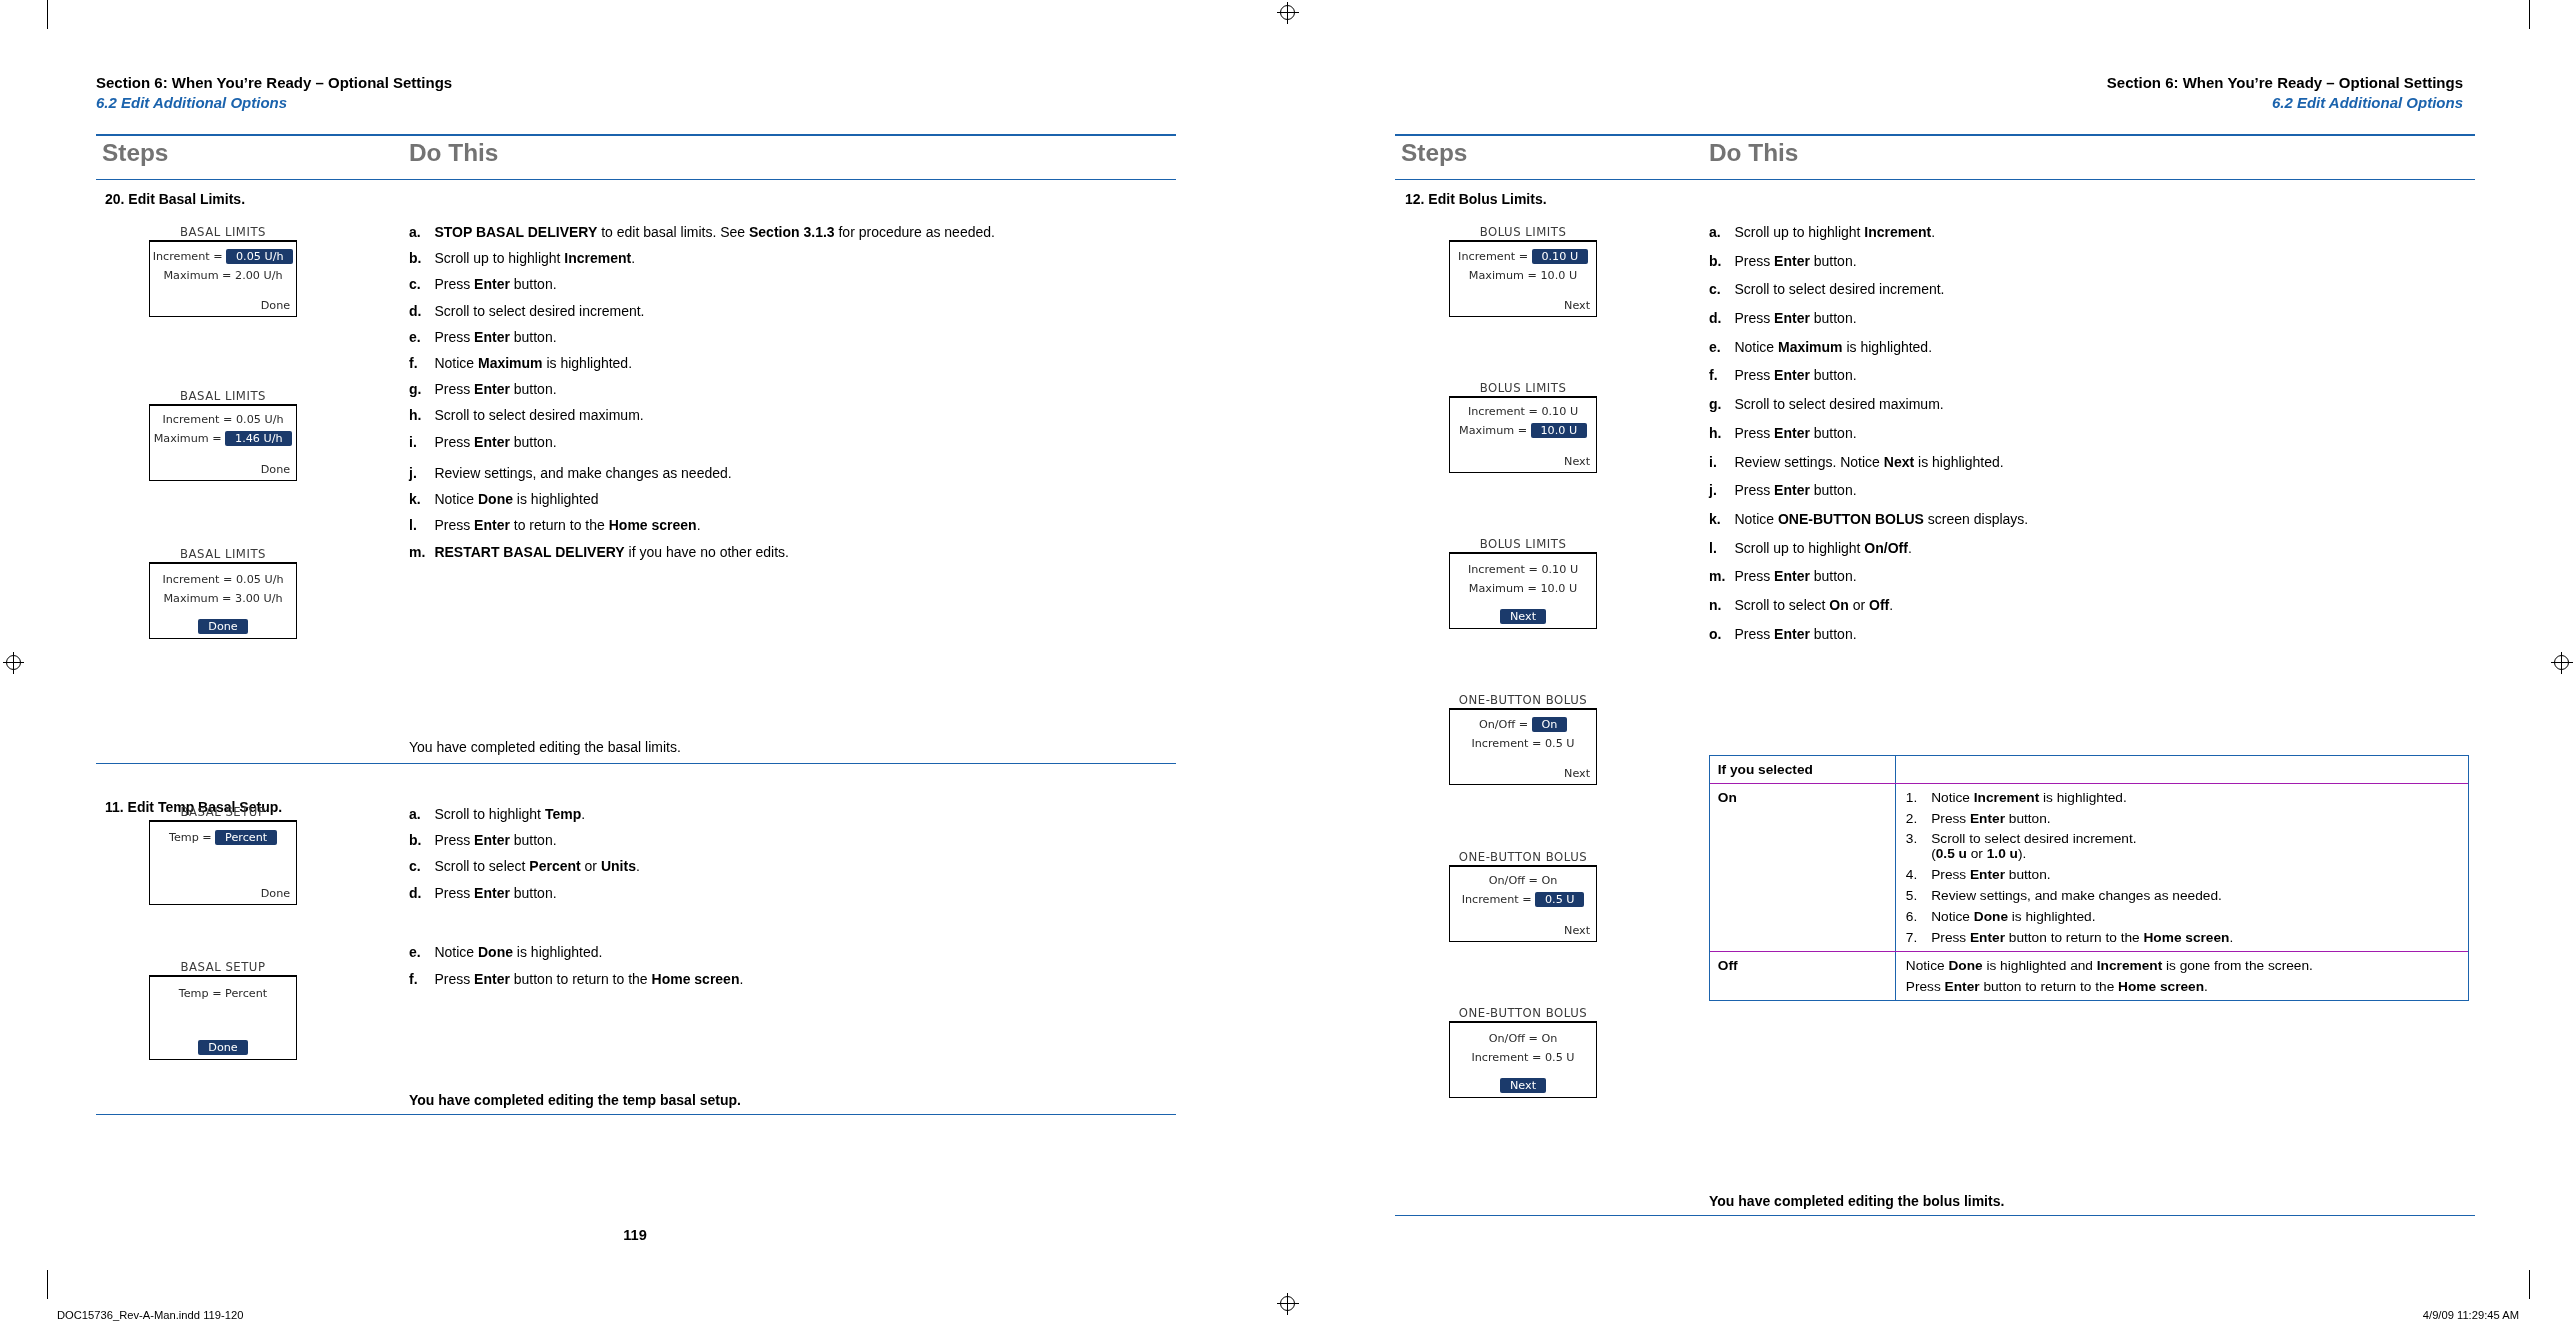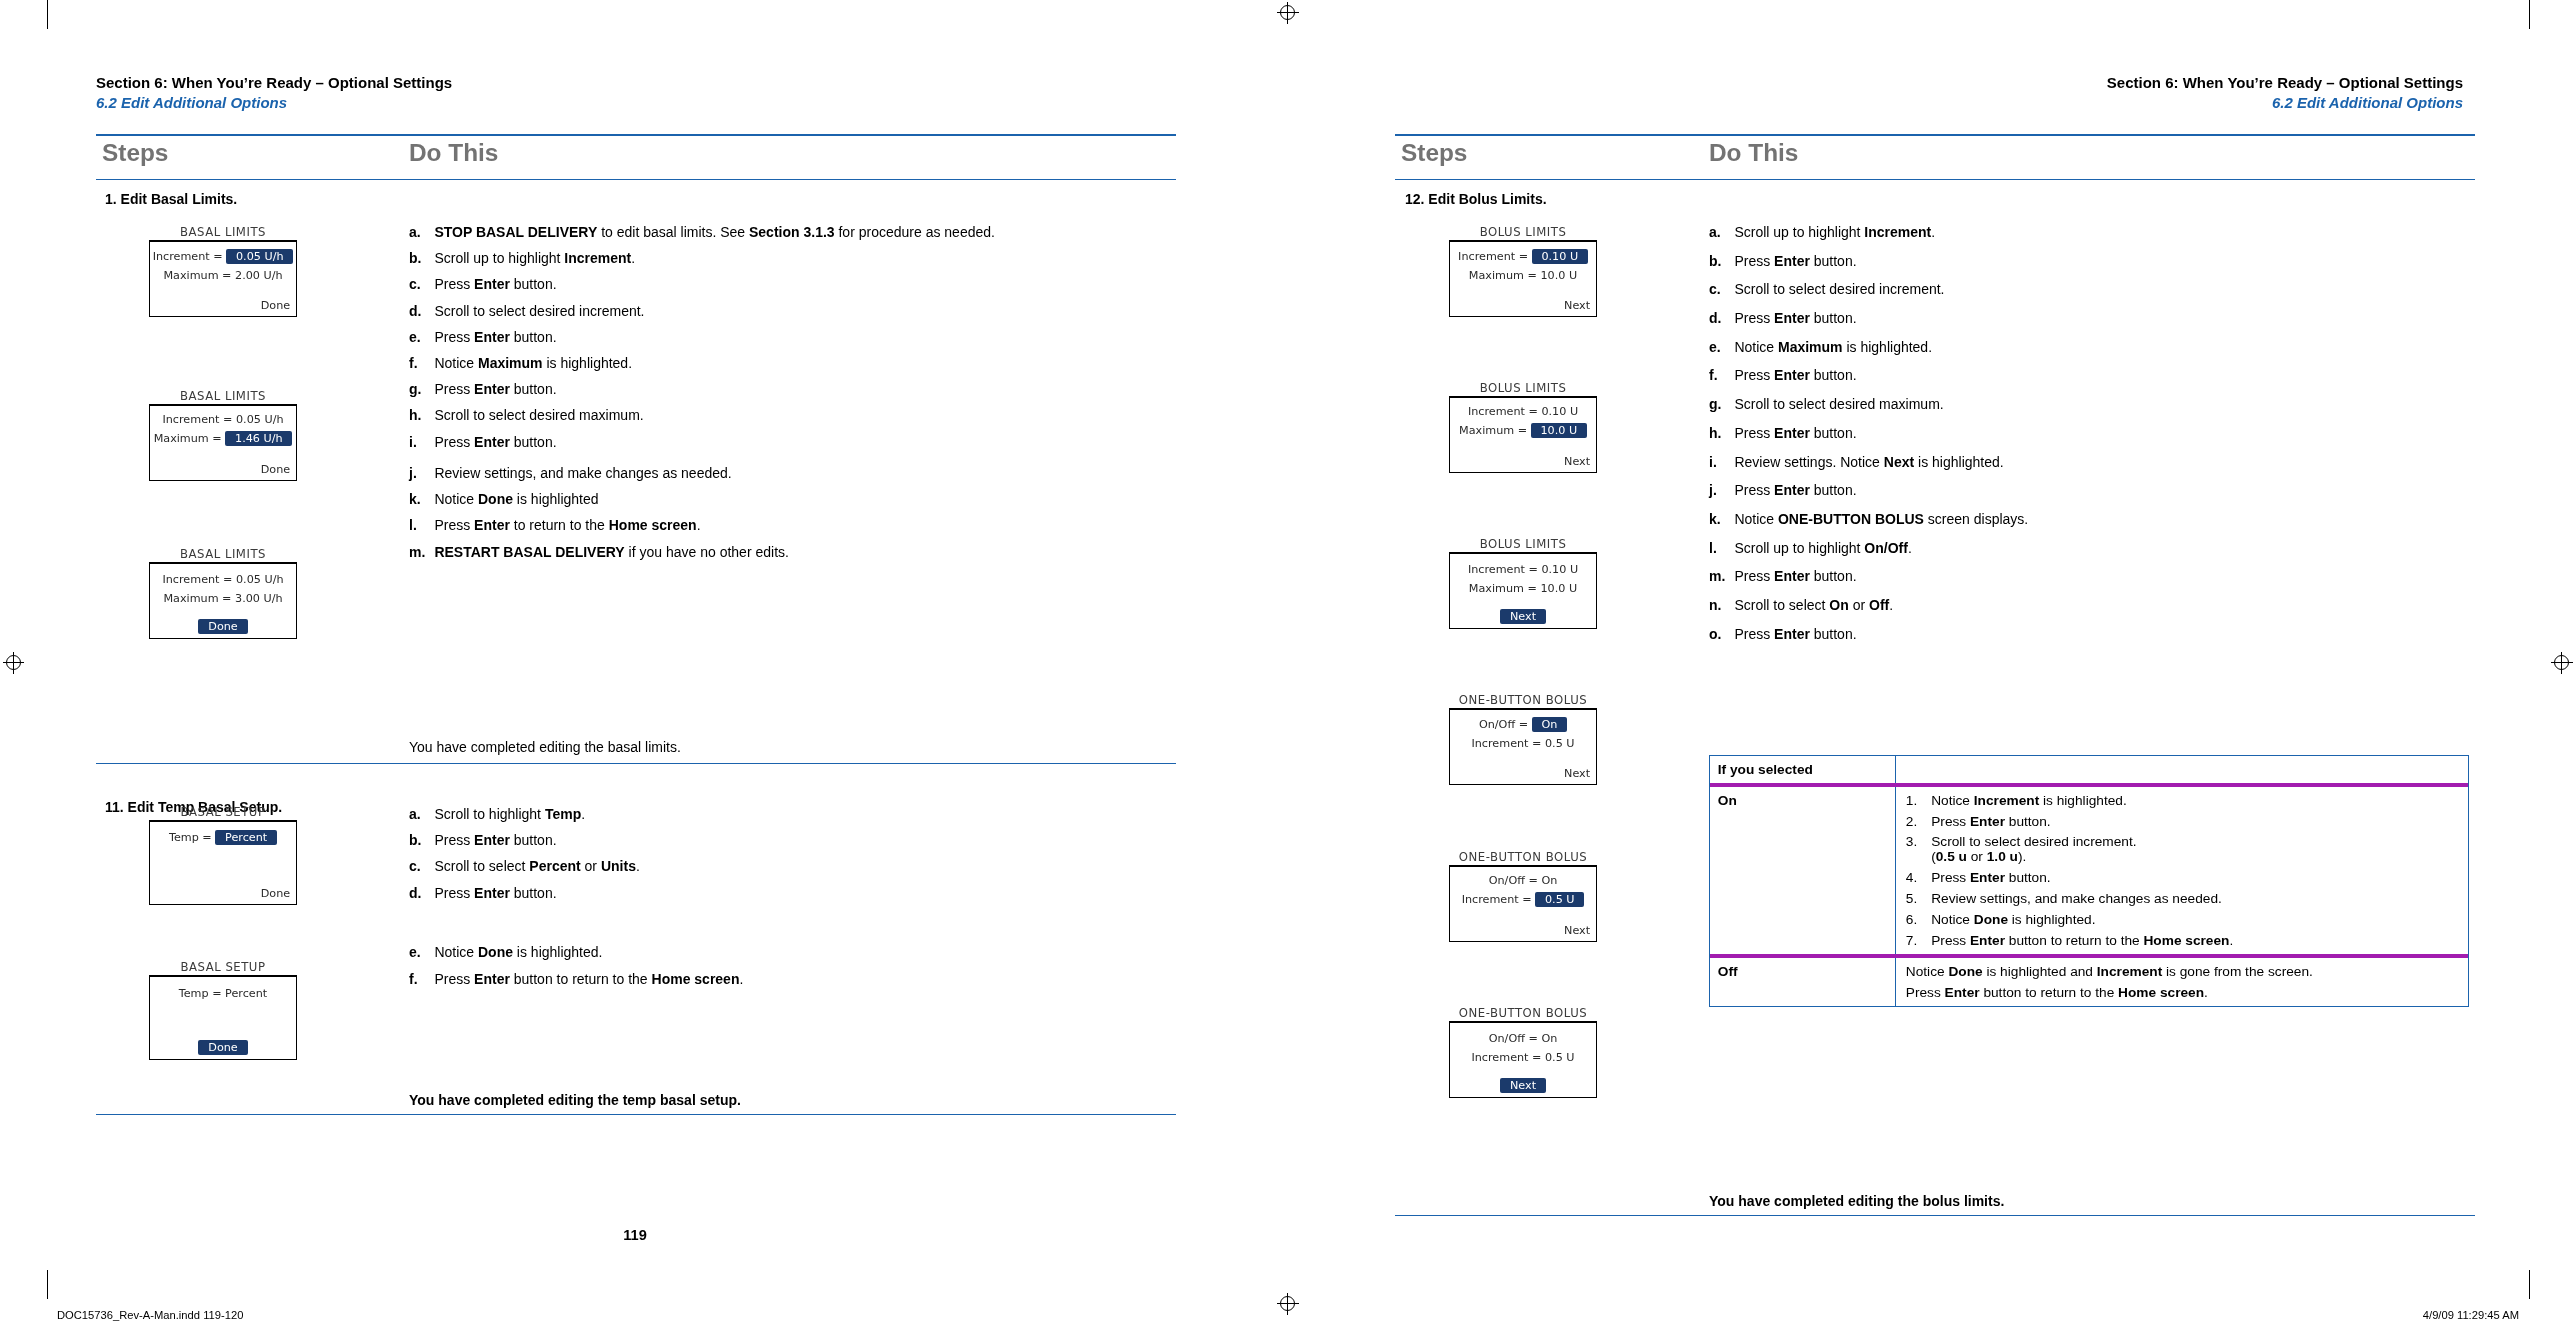--- a/index.html
+++ b/index.html
@@ -55,21 +55,21 @@
                font-family:"DejaVu Sans", sans-serif; font-size:11.2px; color:#2a2a2a; }
   .pump .box.tall { height:84px; }
   .pump .line { position:absolute; left:0; right:0; text-align:center; white-space:nowrap; }
   .pump .hl { background:#1b3a6b; color:#fff; border-radius:2px;
               display:inline-block; padding:1px 9.8px; }
   .pump .btm { position:absolute; right:5.9px; bottom:3.9px; }
   .pump .btmc { position:absolute; left:0; right:0; bottom:3.9px; text-align:center; }
 
   
   .tbl { position:absolute; border:1px solid #1b63ad; font-size:13.7px; }
-  .tbl .tr { display:flex; border-bottom:4px solid #a21caf; }
+  .tbl .tr { display:flex; border-bottom:1px solid #a21caf; }
   .tbl .tr:last-child { border-bottom:none; }
   .tbl .c1 { width:186px; flex:0 0 186px; padding:5.9px 7.8px; border-right:1px solid #1b63ad; font-weight:bold; }
   .tbl .c2 { flex:1; padding:5.9px 9.8px; }
   .tbl .hdrow .c1, .tbl .hdrow .c2 { font-weight:bold; }
   .tbl .sub { display:flex; margin-bottom:5.9px; }
   .tbl .sub:last-child { margin-bottom:0; }
   .tbl .sn { width:25.4px; flex:0 0 25.4px; }
 
   .pgnum { position:absolute; font-size:14.6px; font-weight:bold; text-align:center; }
 
@@ -101,21 +101,21 @@
   <div class="hdr" style="left:96px;top:74px;">
     <div class="l1">Section 6: When You’re Ready – Optional Settings</div>
     <div class="l2">6.2 Edit Additional Options</div>
   </div>
   <div class="rule" style="left:96px;top:134px;width:1080px;"></div>
 
   <div class="colhead" style="left:102px;top:139px;">Steps</div>
   <div class="colhead" style="left:409px;top:139px;">Do This</div>
   <div class="thinrule" style="left:96px;top:179px;width:1080px;"></div>
 
-  <div class="steptitle" style="left:105px;top:191px;">1. Edit Basal Limits.</div>
+  <div class="steptitle" style="left:105px;top:191px;">20. Edit Basal Limits.</div>
 
   <div class="pump" style="left:149px;top:225px;">
     <div class="cap">BASAL LIMITS</div>
     <div class="caprule"></div>
     <div class="box">
       <div class="line" style="top:6.8px;">
         <span>Increment =</span>
         <span class="hl">0.05 U/h</span>
       </div>
       <div class="line" style="top:27px;">Maximum = 2.00 U/h</div>

